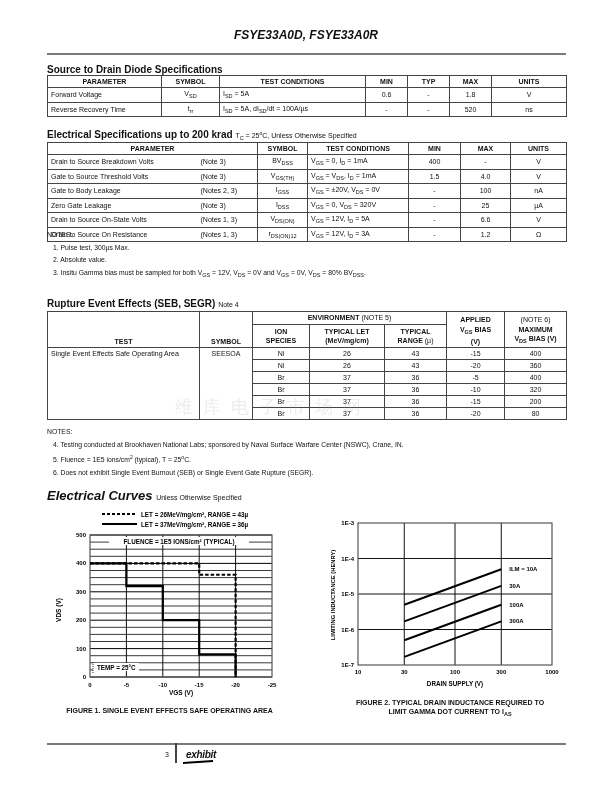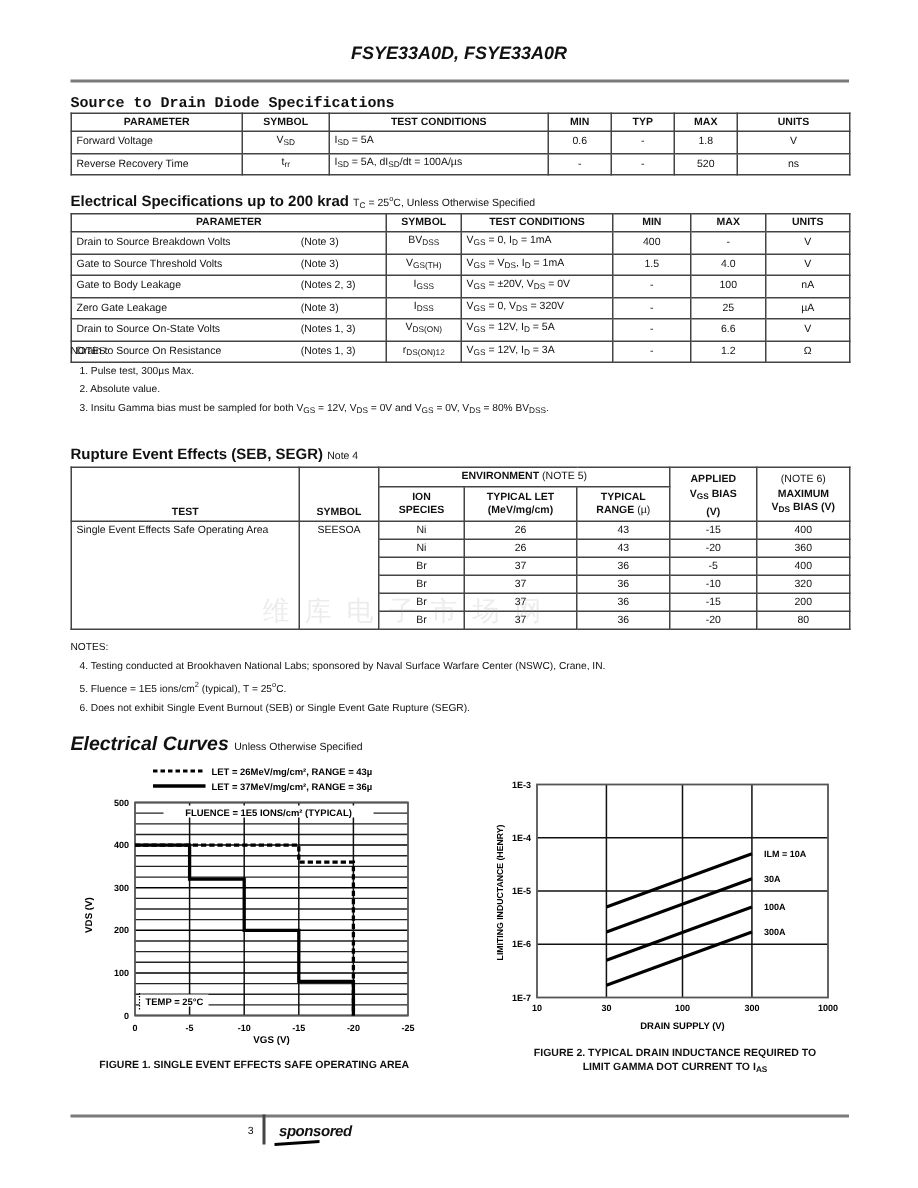--- a/index.html
+++ b/index.html
@@ -26,21 +26,21 @@
   .fig-caption { font-size: 7px; font-weight: bold; text-align: center; line-height: 9px; }
   .watermark { font-family: "DejaVu Serif", serif; font-size: 18px; color: rgba(150,150,150,0.18); letter-spacing: 10px; }
   svg text { font-family: "Liberation Sans", sans-serif; }
 </style>
 </head>
 <body>
 
 <div class="abs header-title">FSYE33A0D, FSYE33A0R</div>
 <div class="abs rule" style="left:47px; top:53px; width:519px;"></div>
 
-<div class="abs section-title" style="left:47px; top:64px;font-family:Liberation Mono, monospace;">Source to Drain Diode Specifications</div>
+<div class="abs section-title" style="left:47px; top:64px;">Source to Drain Diode Specifications</div>
 <table class="spec outer" style="left:47px; top:75px; width:519px;">
   <colgroup>
     <col style="width:114px">
       <col style="width:58px">
       <col style="width:146px">
     <col style="width:42px">
       <col style="width:42px">
       <col style="width:42px">
       <col style="width:75px">
   </colgroup>
@@ -378,15 +378,15 @@
 </svg>
 <div class="abs fig-caption" style="left:325px; top:698px; width:250px;">
   <div>FIGURE 2.  TYPICAL DRAIN INDUCTANCE REQUIRED TO</div>
   <div><span>LIMIT GAMMA DOT CURRENT TO I</span><sub>AS</sub></div>
 </div>
 
 <div class="abs rule" style="left:47px; top:743px; width:519px;"></div>
 <div class="abs" style="left:175px; top:743px; width:1.5px; height:20px; background:#444;"></div>
 <div class="abs" style="left:155px; top:751px; width:14px; text-align:right; font-size:7px;">3</div>
 <div class="abs" style="left:186px; top:749px; font-size:10px; font-weight:bold; font-style:italic; letter-spacing:-0.3px;">
-  <span>sponsored</span>
+  <span>exhibit</span>
   <div style="position:absolute; left:-3px; top:12px; width:30px; height:1.5px; background:#000; transform:skewY(-4deg);"></div>
 </div>
 
 </body></html>

